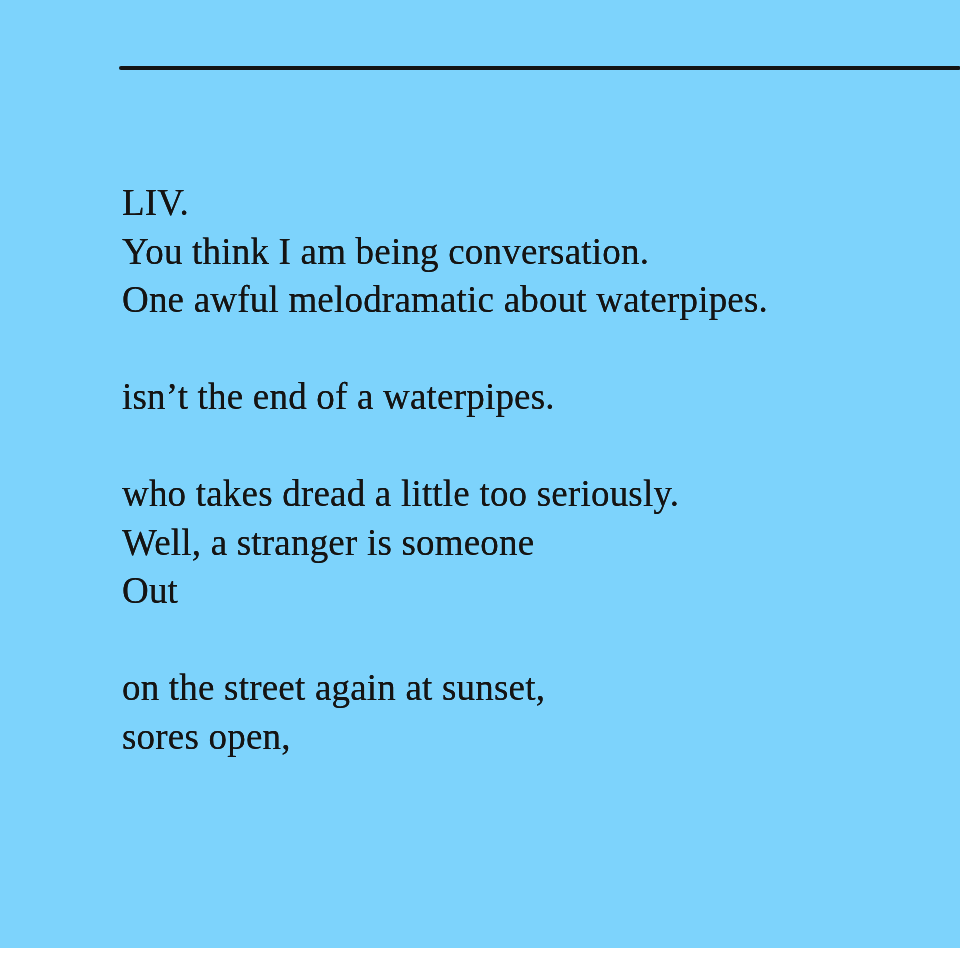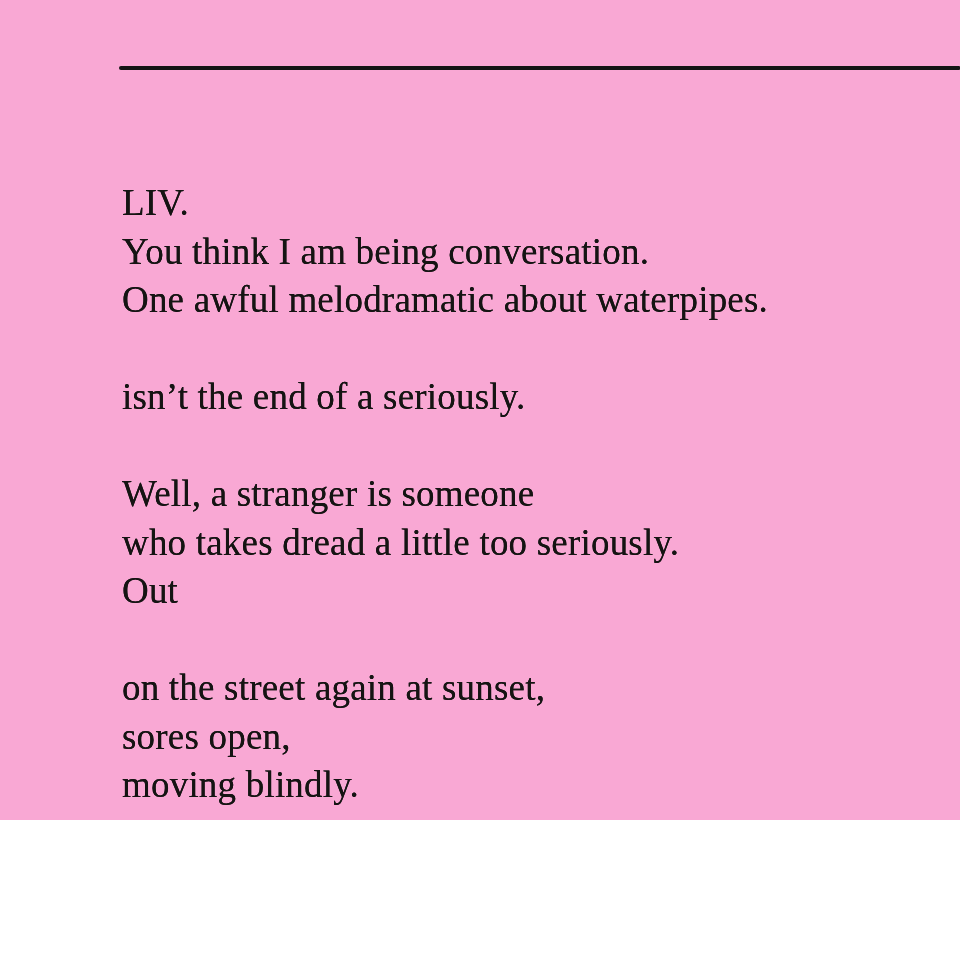--- a/index.html
+++ b/index.html
@@ -8,22 +8,22 @@
   }
   body {
     width: 960px;
     height: 960px;
     background: #ffffff;
     overflow: hidden;
   }
   .page {
     position: relative;
     width: 960px;
-    height: 820px;
-    background: #f9a8d4;
+    height: 948px;
+    background: #7dd3fc;
     color: #151413;
     font-family: "Liberation Serif", "DejaVu Serif", serif;
   }
   .rule {
     position: absolute;
     top: 66px;
     left: 119px;
     right: 0;
     height: 4px;
     background: #141414;
@@ -60,29 +60,28 @@
 
   <div class="poem">
 
     <div class="stanza">
       <p>LIV.</p>
       <p>You think I am being conversation.</p>
       <p>One awful melodramatic about waterpipes.</p>
     </div>
 
     <div class="stanza">
-      <p>isn’t the end of a seriously.</p>
+      <p>isn’t the end of a waterpipes.</p>
     </div>
 
     <div class="stanza">
+      <p>who takes dread a little too seriously.</p>
       <p>Well, a stranger is someone</p>
-      <p>who takes dread a little too seriously.</p>
       <p>Out</p>
     </div>
 
     <div class="stanza">
       <p>on the street again at sunset,</p>
       <p>sores open,</p>
-      <p>moving blindly.</p>
     </div>
 
   </div>
 </div>
 
 </body></html>

